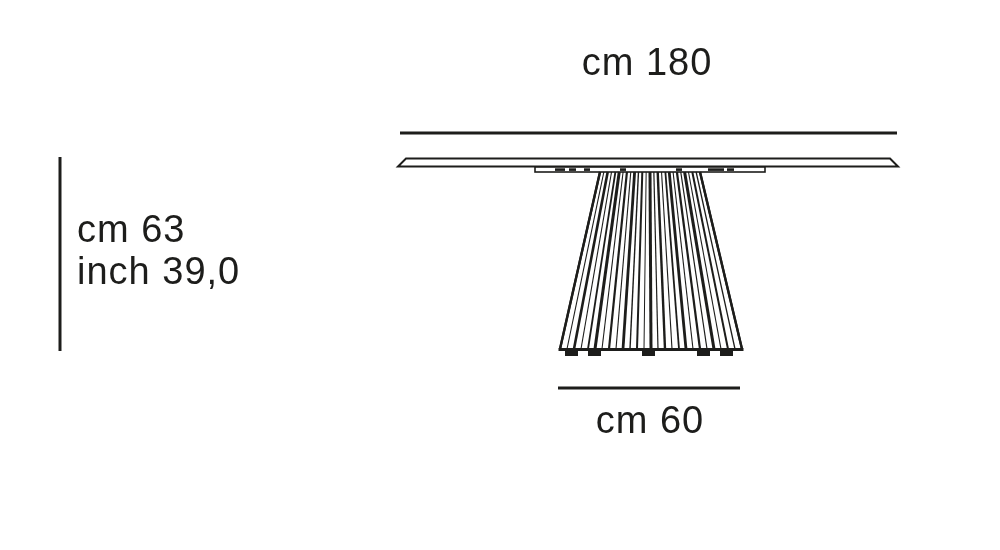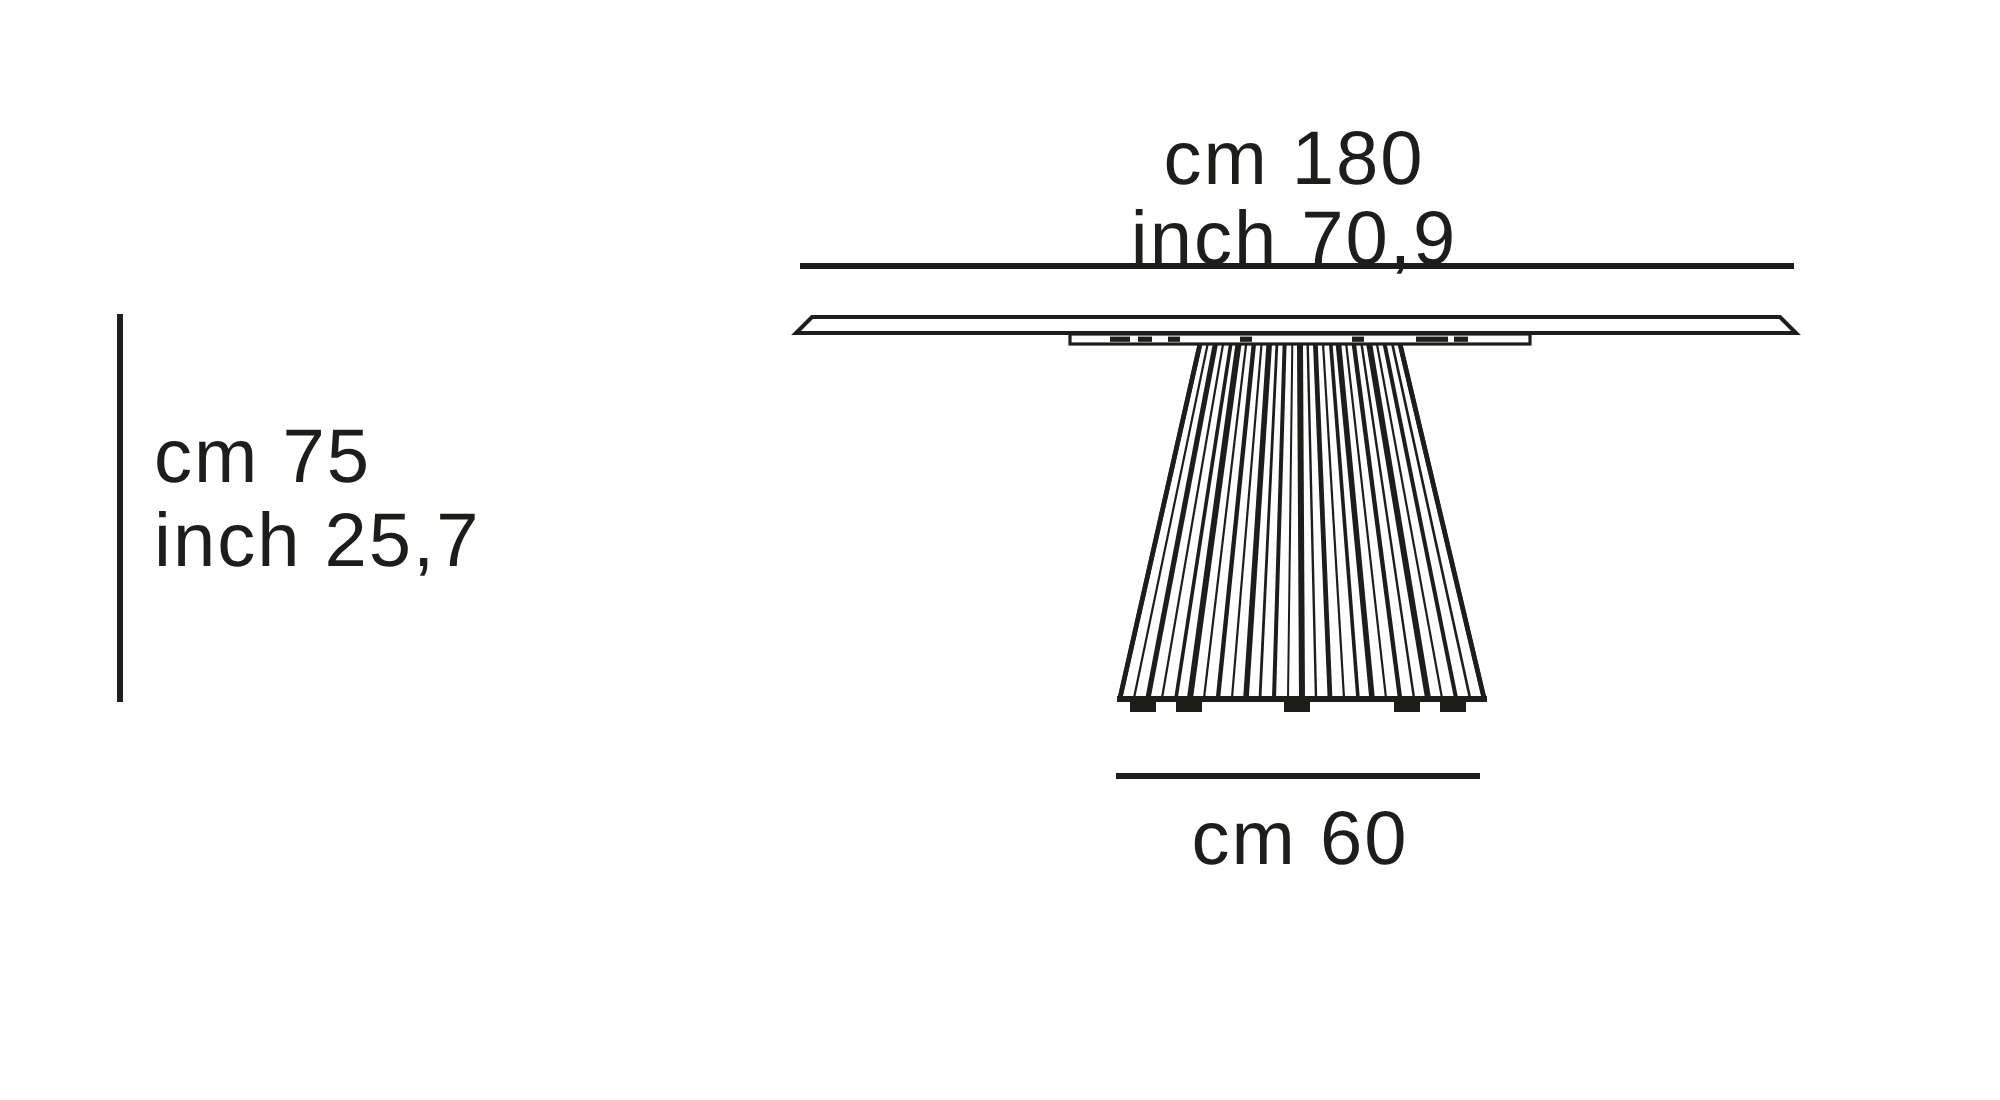--- a/index.html
+++ b/index.html
@@ -28,21 +28,21 @@
     letter-spacing: 1px;
     white-space: nowrap;
     font-weight: 400;
   }
   .dim-label.center {
     text-align: center;
     line-height: 40px;
   }
   .label-top {
     left: 447px;
-    top: 60px;
+    top: 42px;
     width: 400px;
   }
   .label-left {
     left: 77px;
     top: 208px;
     text-align: left;
   }
   .label-bottom {
     left: 450px;
     top: 400px;
@@ -117,25 +117,24 @@
       <rect x="565" y="350" width="13" height="6"></rect>
       <rect x="588" y="350" width="13" height="6"></rect>
       <rect x="642" y="350" width="13" height="6"></rect>
       <rect x="697" y="350" width="13" height="6"></rect>
       <rect x="720" y="350" width="13" height="6"></rect>
     </g>
   </svg>
 
   <div class="dim-label center label-top">
     <div>cm 180</div>
-    <div>inch 70,9</div>
   </div>
 
   <div class="dim-label label-left">
-    <div>cm 75</div>
-    <div>inch 25,7</div>
+    <div>cm 63</div>
+    <div>inch 39,0</div>
   </div>
 
   <div class="dim-label center label-bottom">
     <div>cm 60</div>
   </div>
 
 </div>
 
 </body></html>

